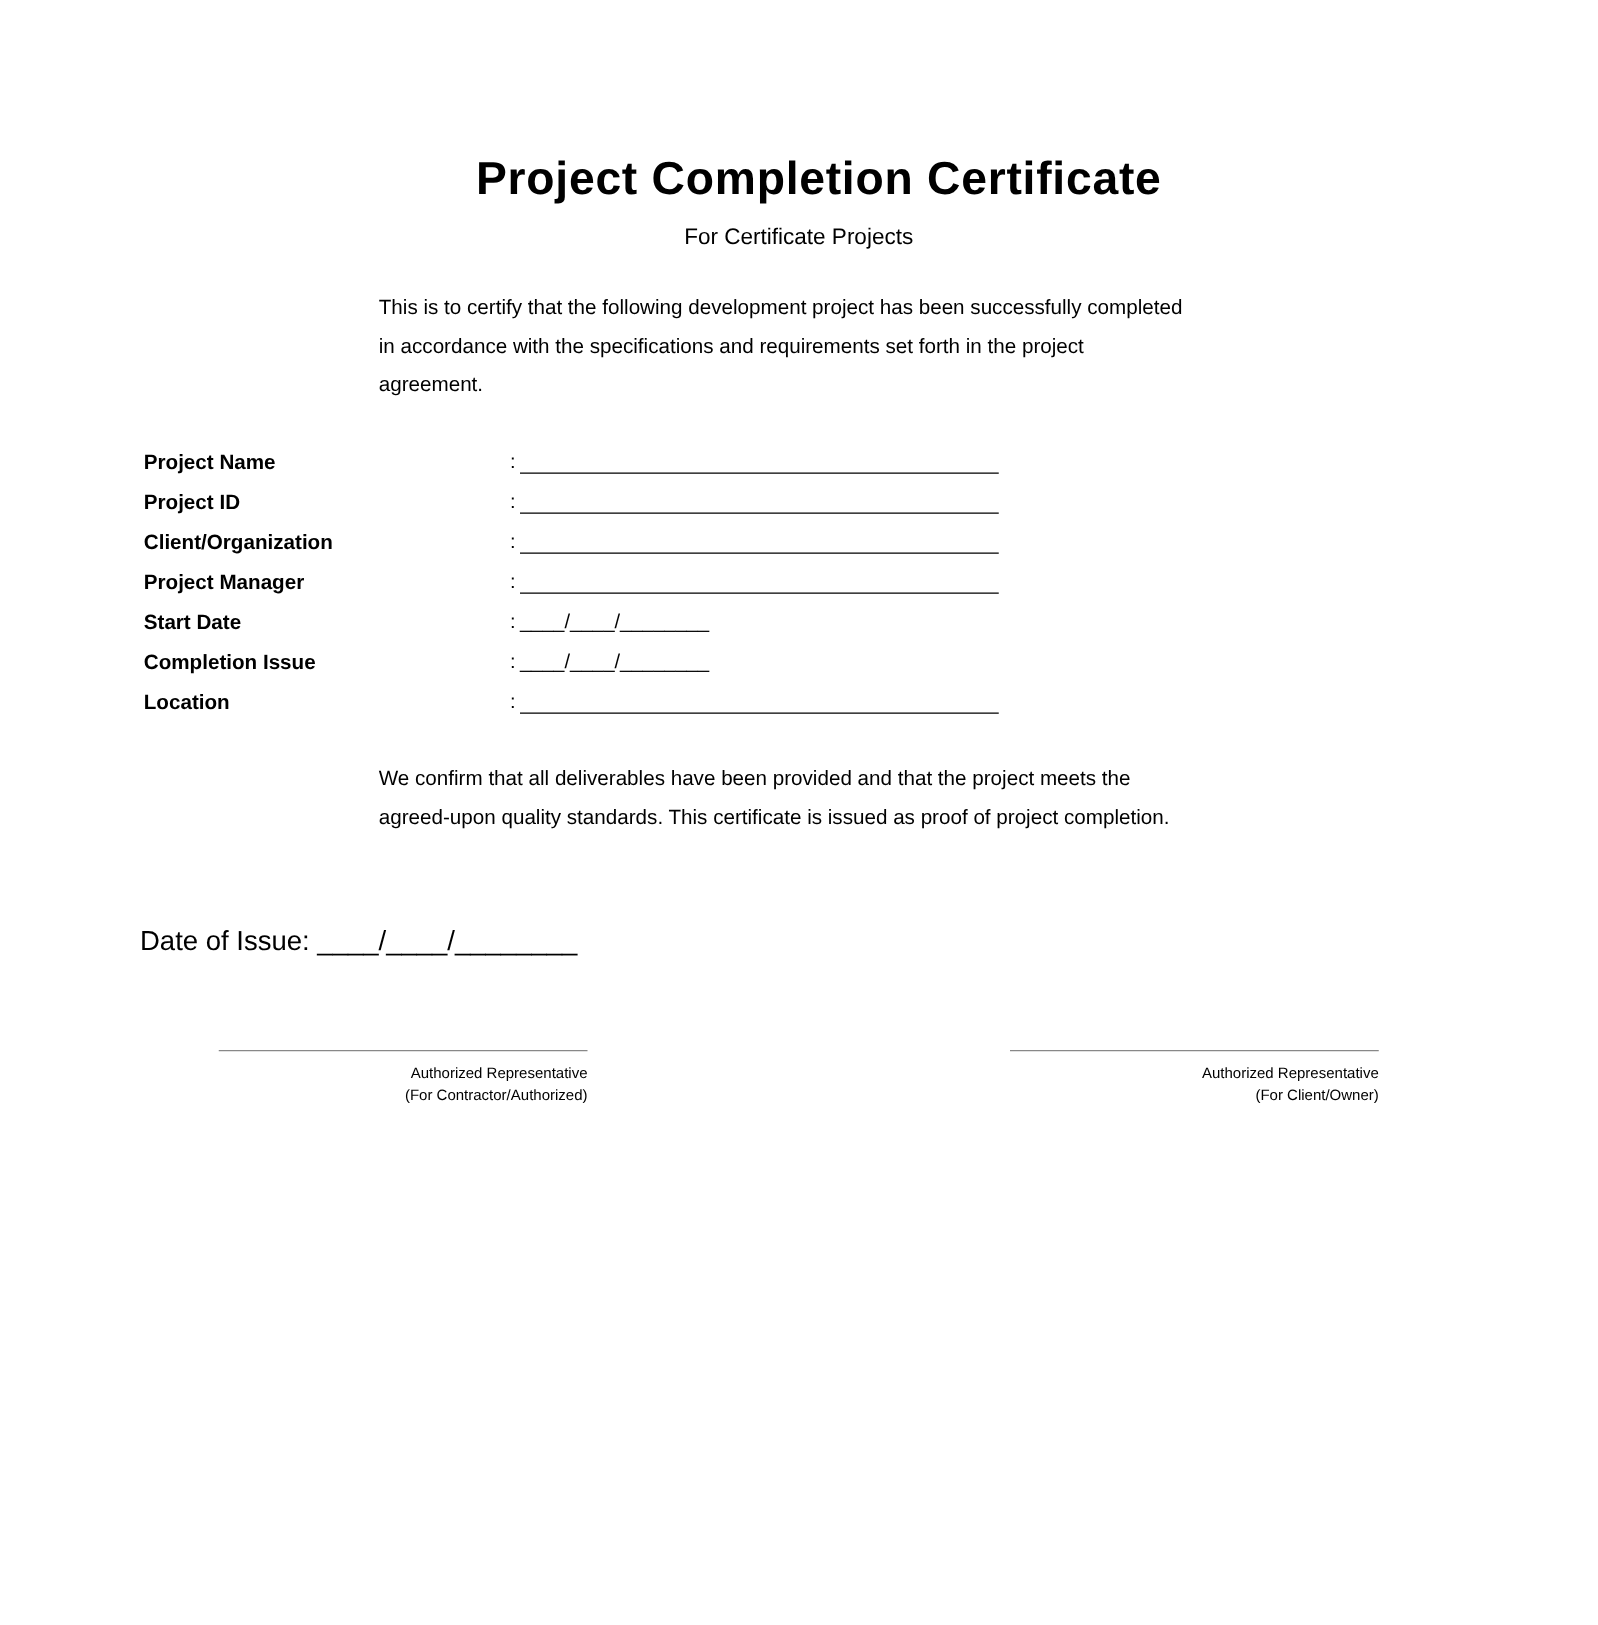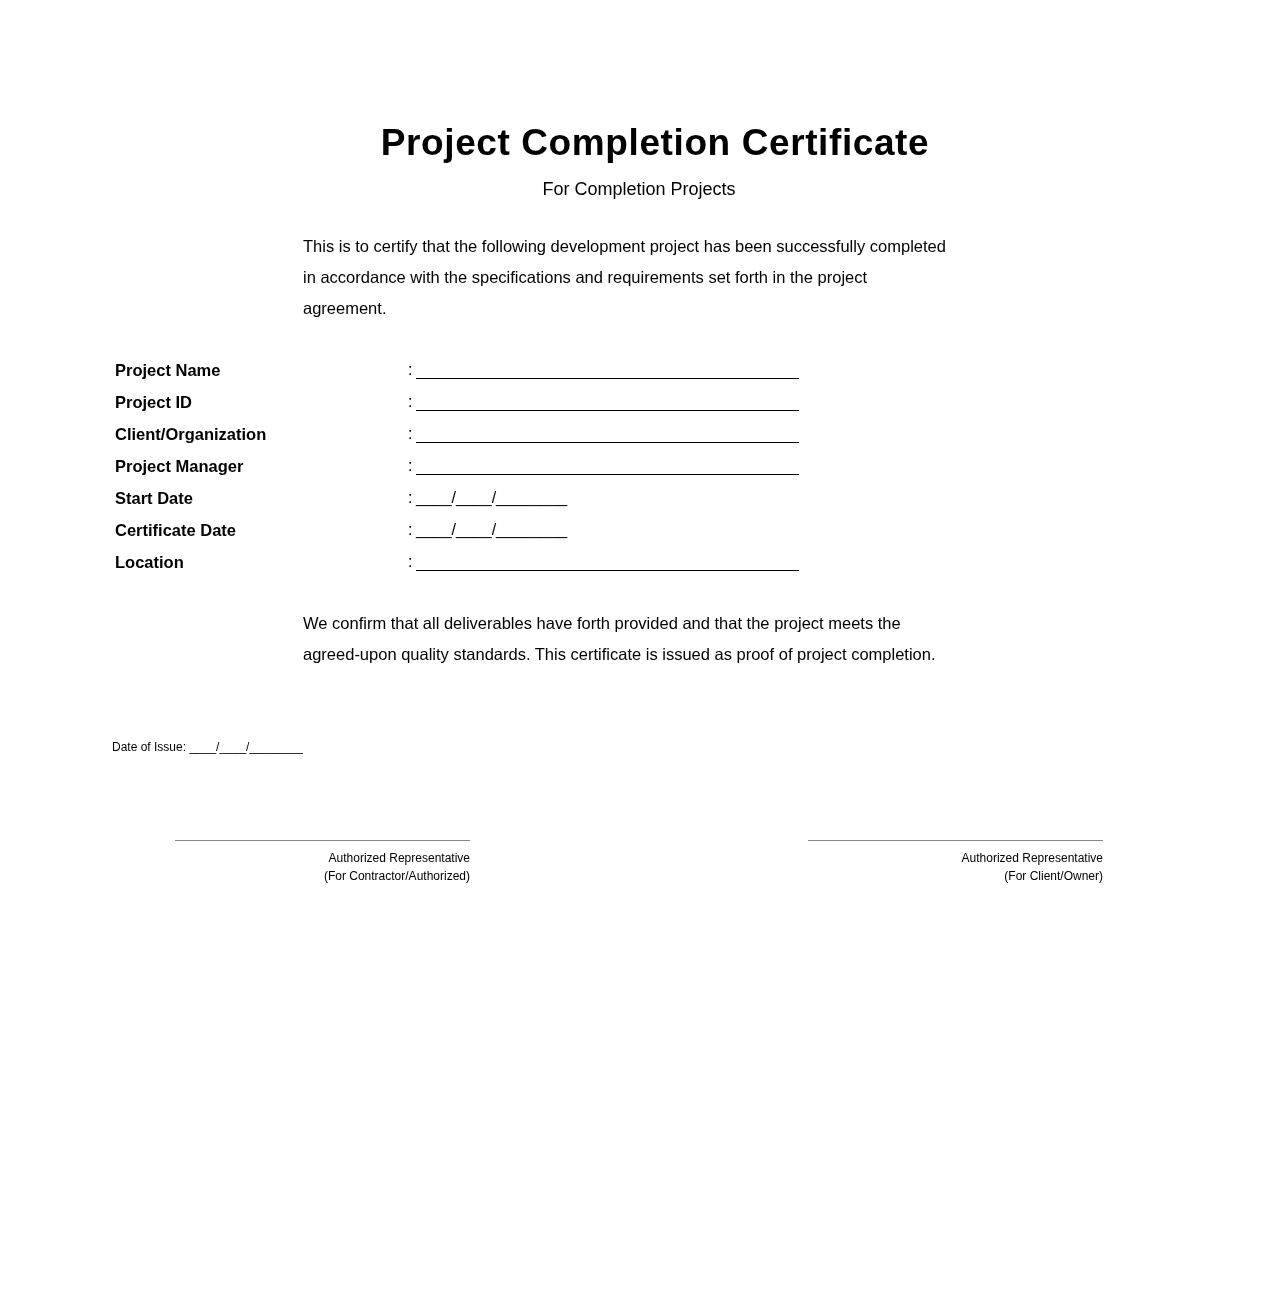--- a/index.html
+++ b/index.html
@@ -31,35 +31,35 @@
     }
     .field-value {
       position: absolute; left: 301px; top: 3px; font-size: 16px; white-space: pre;
       letter-spacing: 0px;
     }
     .field-line {
       position: absolute; left: 301px; top: 20px; width: 383px; height: 0;
       border-bottom: 1.5px solid #000;
     }
     .issue {
-      position: absolute; left: 112px; top: 740px; font-size: 12px; white-space: pre;
+      position: absolute; left: 112px; top: 740px; font-size: 22px; white-space: pre;
     }
     .sig {
       position: absolute; top: 840px; width: 295px; text-align: right;
       font-size: 12px; line-height: 18px;
     }
     .sig .rule { border-top: 1px solid #888; height: 0; margin-bottom: 8px; }
     .sig.left { left: 175px; }
     .sig.right { left: 808px; }
   </style>
 </head>
 <body>
 
 <h1 class="title">Project Completion Certificate</h1>
-<p class="subtitle">For Completion Projects</p>
+<p class="subtitle">For Certificate Projects</p>
 
 <p class="para p1">This is to certify that the following development project has been successfully completed in accordance with the specifications and requirements set forth in the project agreement.</p>
 
 <div class="fields">
   <div class="field-row">
     <span class="field-label">Project Name</span>
     <span class="field-colon">:</span>
     <span class="field-line"></span>
   </div>
   <div class="field-row">
@@ -76,32 +76,32 @@
     <span class="field-label">Project Manager</span>
     <span class="field-colon">:</span>
     <span class="field-line"></span>
   </div>
   <div class="field-row">
     <span class="field-label">Start Date</span>
     <span class="field-colon">:</span>
     <span class="field-value">____/____/________</span>
   </div>
   <div class="field-row">
-    <span class="field-label">Certificate Date</span>
+    <span class="field-label">Completion Issue</span>
     <span class="field-colon">:</span>
     <span class="field-value">____/____/________</span>
   </div>
   <div class="field-row">
     <span class="field-label">Location</span>
     <span class="field-colon">:</span>
     <span class="field-line"></span>
   </div>
 </div>
 
-<p class="para p2">We confirm that all deliverables have forth provided and that the project meets the agreed-upon quality standards. This certificate is issued as proof of project completion.</p>
+<p class="para p2">We confirm that all deliverables have been provided and that the project meets the agreed-upon quality standards. This certificate is issued as proof of project completion.</p>
 
 <div class="issue"><span>Date of Issue:</span> <span>____/____/________</span></div>
 
 <div class="sig left">
   <div class="rule"></div>
   <div>Authorized Representative</div>
   <div>(For Contractor/Authorized)</div>
 </div>
 
 <div class="sig right">

